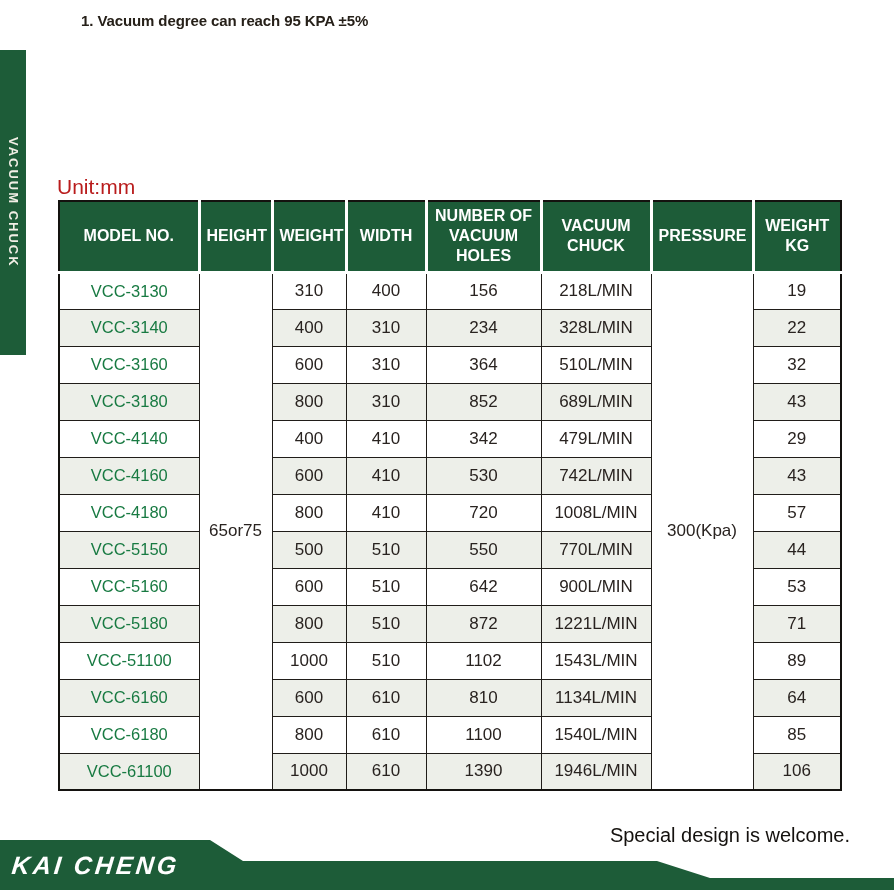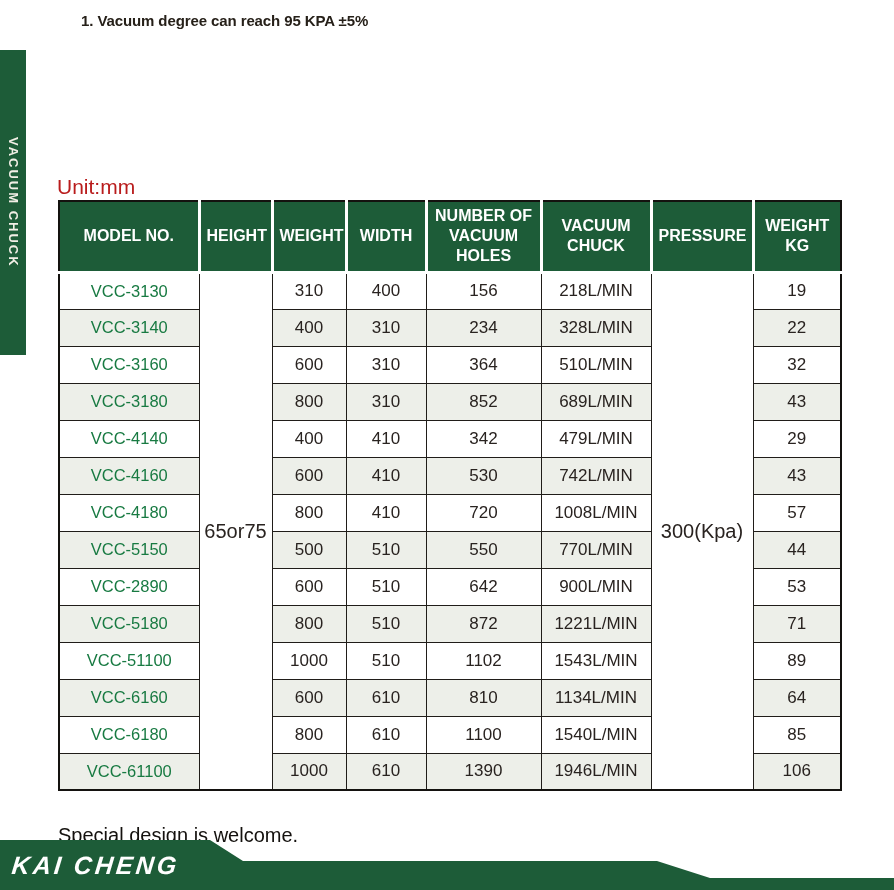--- a/index.html
+++ b/index.html
@@ -36,24 +36,24 @@
     vertical-align: middle; text-align: center;
   }
   .spec-table th:first-child { border-left: none; }
   .spec-table td {
     border: 1.5px solid #201d19; height: 37px; padding: 0;
     text-align: center; vertical-align: middle;
     font-size: 17px; color: #292320; background: #ffffff;
   }
   .spec-table tbody tr:nth-child(even) td { background: var(--row_alt); }
   .spec-table td.model-cell { color: var(--model_green); font-weight: normal; font-size: 16.5px; }
-  .spec-table td.merged-cell { background: #ffffff; font-size: 20px; margin-left: 16px; }
+  .spec-table td.merged-cell { background: #ffffff; font-size: 17px; margin-left: 16px; }
   .footer-note {
     position: absolute; top: 824px; left: 58px; width: 792px;
-    text-align: left; font-size: 20px; color: #14110e;
+    text-align: right; font-size: 20px; color: #14110e;
   }
   .brand-band { position: absolute; left: 0; top: 840px; width: 894px; height: 50px; }
   .brand-band svg { display: block; }
   .brand-logo {
     position: absolute; left: 12px; top: 11px;
     color: #ffffff; font-size: 25px; font-weight: bold; font-style: italic;
     letter-spacing: 3px; transform: skewX(-6deg); white-space: nowrap;
   }
 </style>
 </head>
@@ -155,21 +155,21 @@
         </tr>
         <tr>
           <td class="model-cell">VCC-5150</td>
           <td class="num-cell">500</td>
           <td class="num-cell">510</td>
           <td class="num-cell">550</td>
           <td class="num-cell">770L/MIN</td>
           <td class="num-cell">44</td>
         </tr>
         <tr>
-          <td class="model-cell">VCC-2890</td>
+          <td class="model-cell">VCC-5160</td>
           <td class="num-cell">600</td>
           <td class="num-cell">510</td>
           <td class="num-cell">642</td>
           <td class="num-cell">900L/MIN</td>
           <td class="num-cell">53</td>
         </tr>
         <tr>
           <td class="model-cell">VCC-5180</td>
           <td class="num-cell">800</td>
           <td class="num-cell">510</td>

